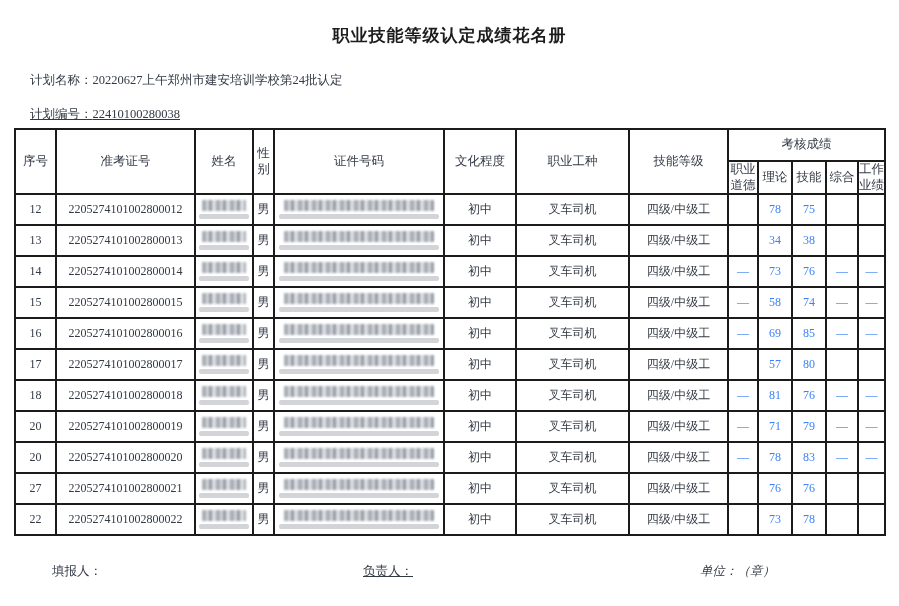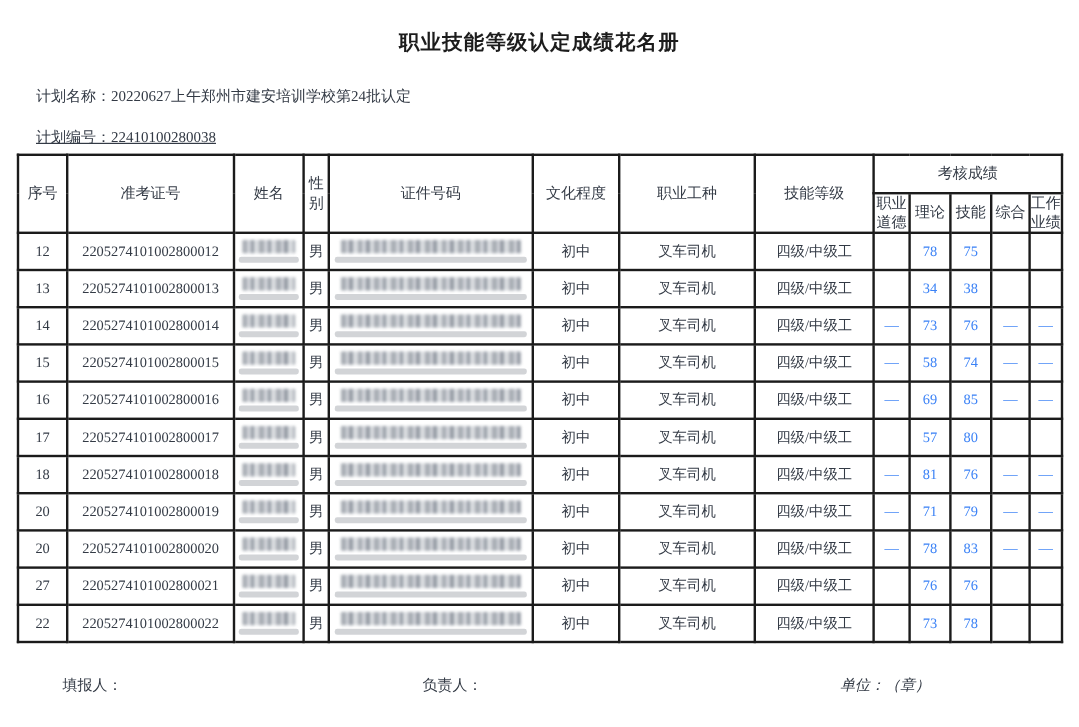--- a/index.html
+++ b/index.html
@@ -42,21 +42,21 @@
   .smudge.id{width:150px;}
   .smudge-bar{
     margin:3px auto 0 auto;height:5px;background:#d2d4d7;border-radius:2px;
     filter:blur(.5px);
   }
   .smudge-bar.name{width:50px;}
   .smudge-bar.id{width:160px;}
   .footer-row{position:absolute;top:563px;left:0;width:899px;font-size:12.5px;color:#333a45;}
   .footer-row span{position:absolute;white-space:nowrap;}
   .footer-filler{left:20px;margin-left:32px;}
-  .footer-manager{left:352px;}
+  .footer-manager{left:363px;text-decoration:underline;}
   .footer-unit{left:700px;font-style:italic;}
 </style>
 </head>
 <body>
 
 <div class="page-title">职业技能等级认定成绩花名册</div>
 
 <div class="meta-row row1">
   <span><span>计划名称：</span><span>20220627上午郑州市建安培训学校第24批认定</span></span>
 </div>

